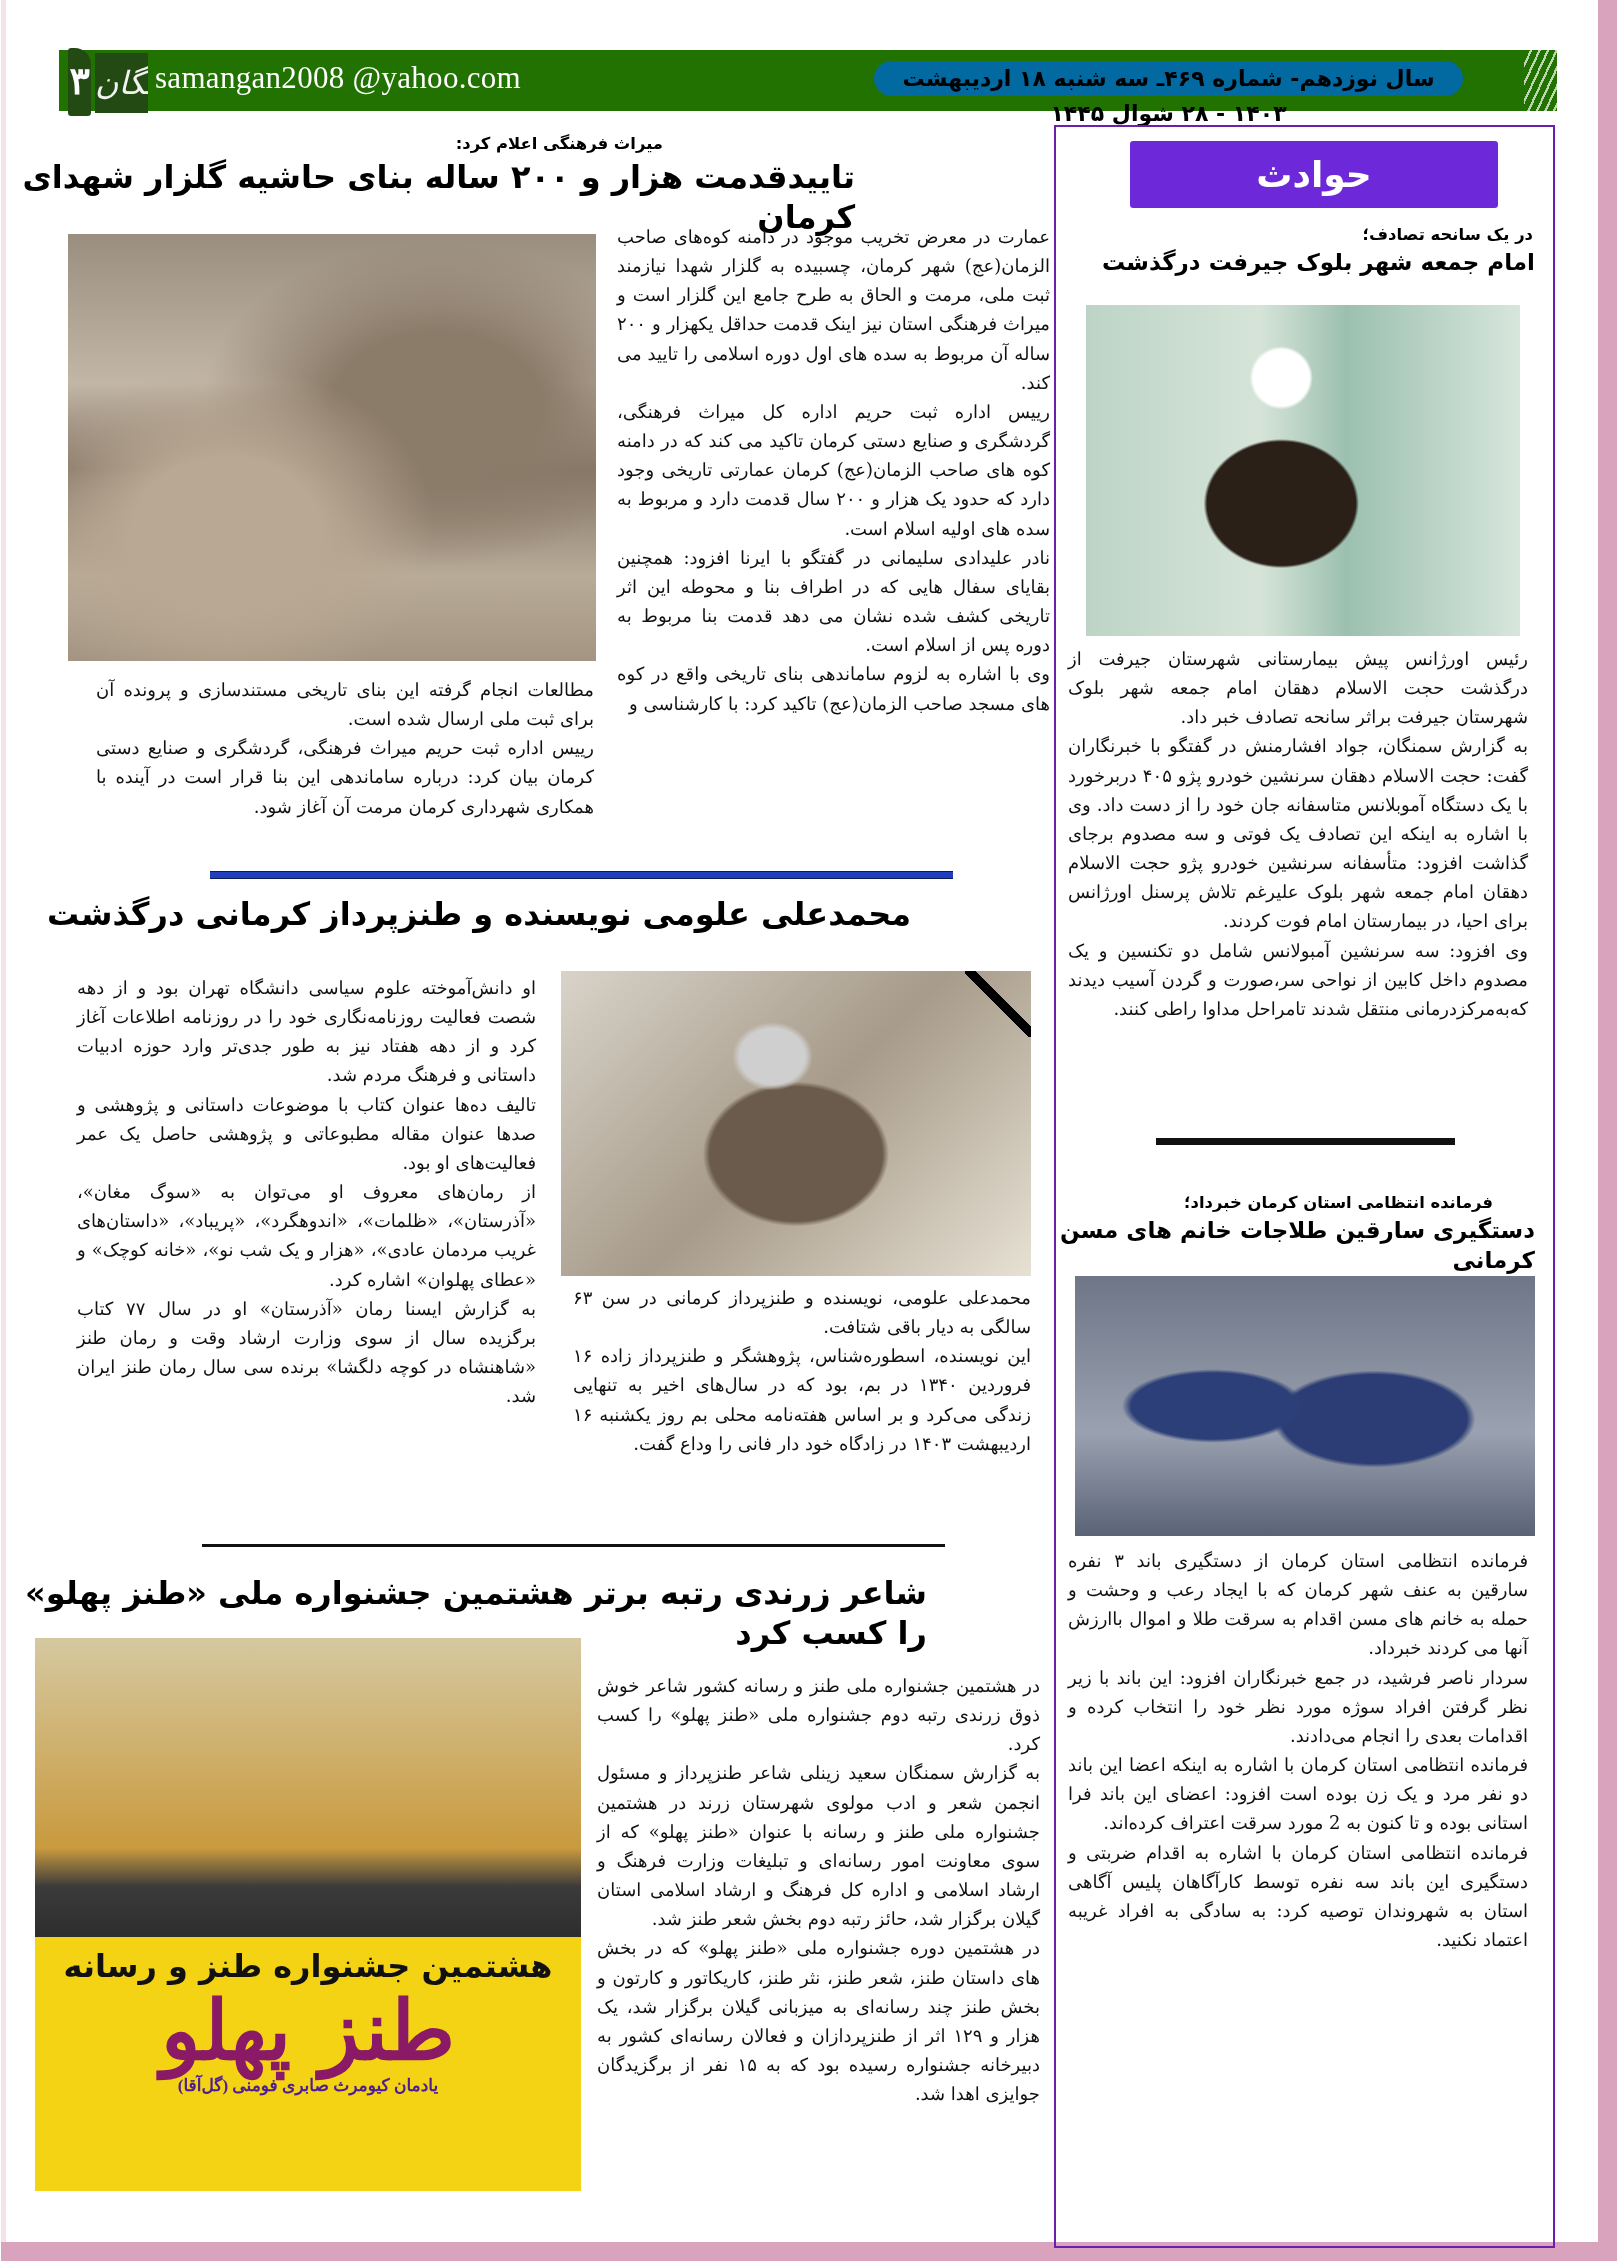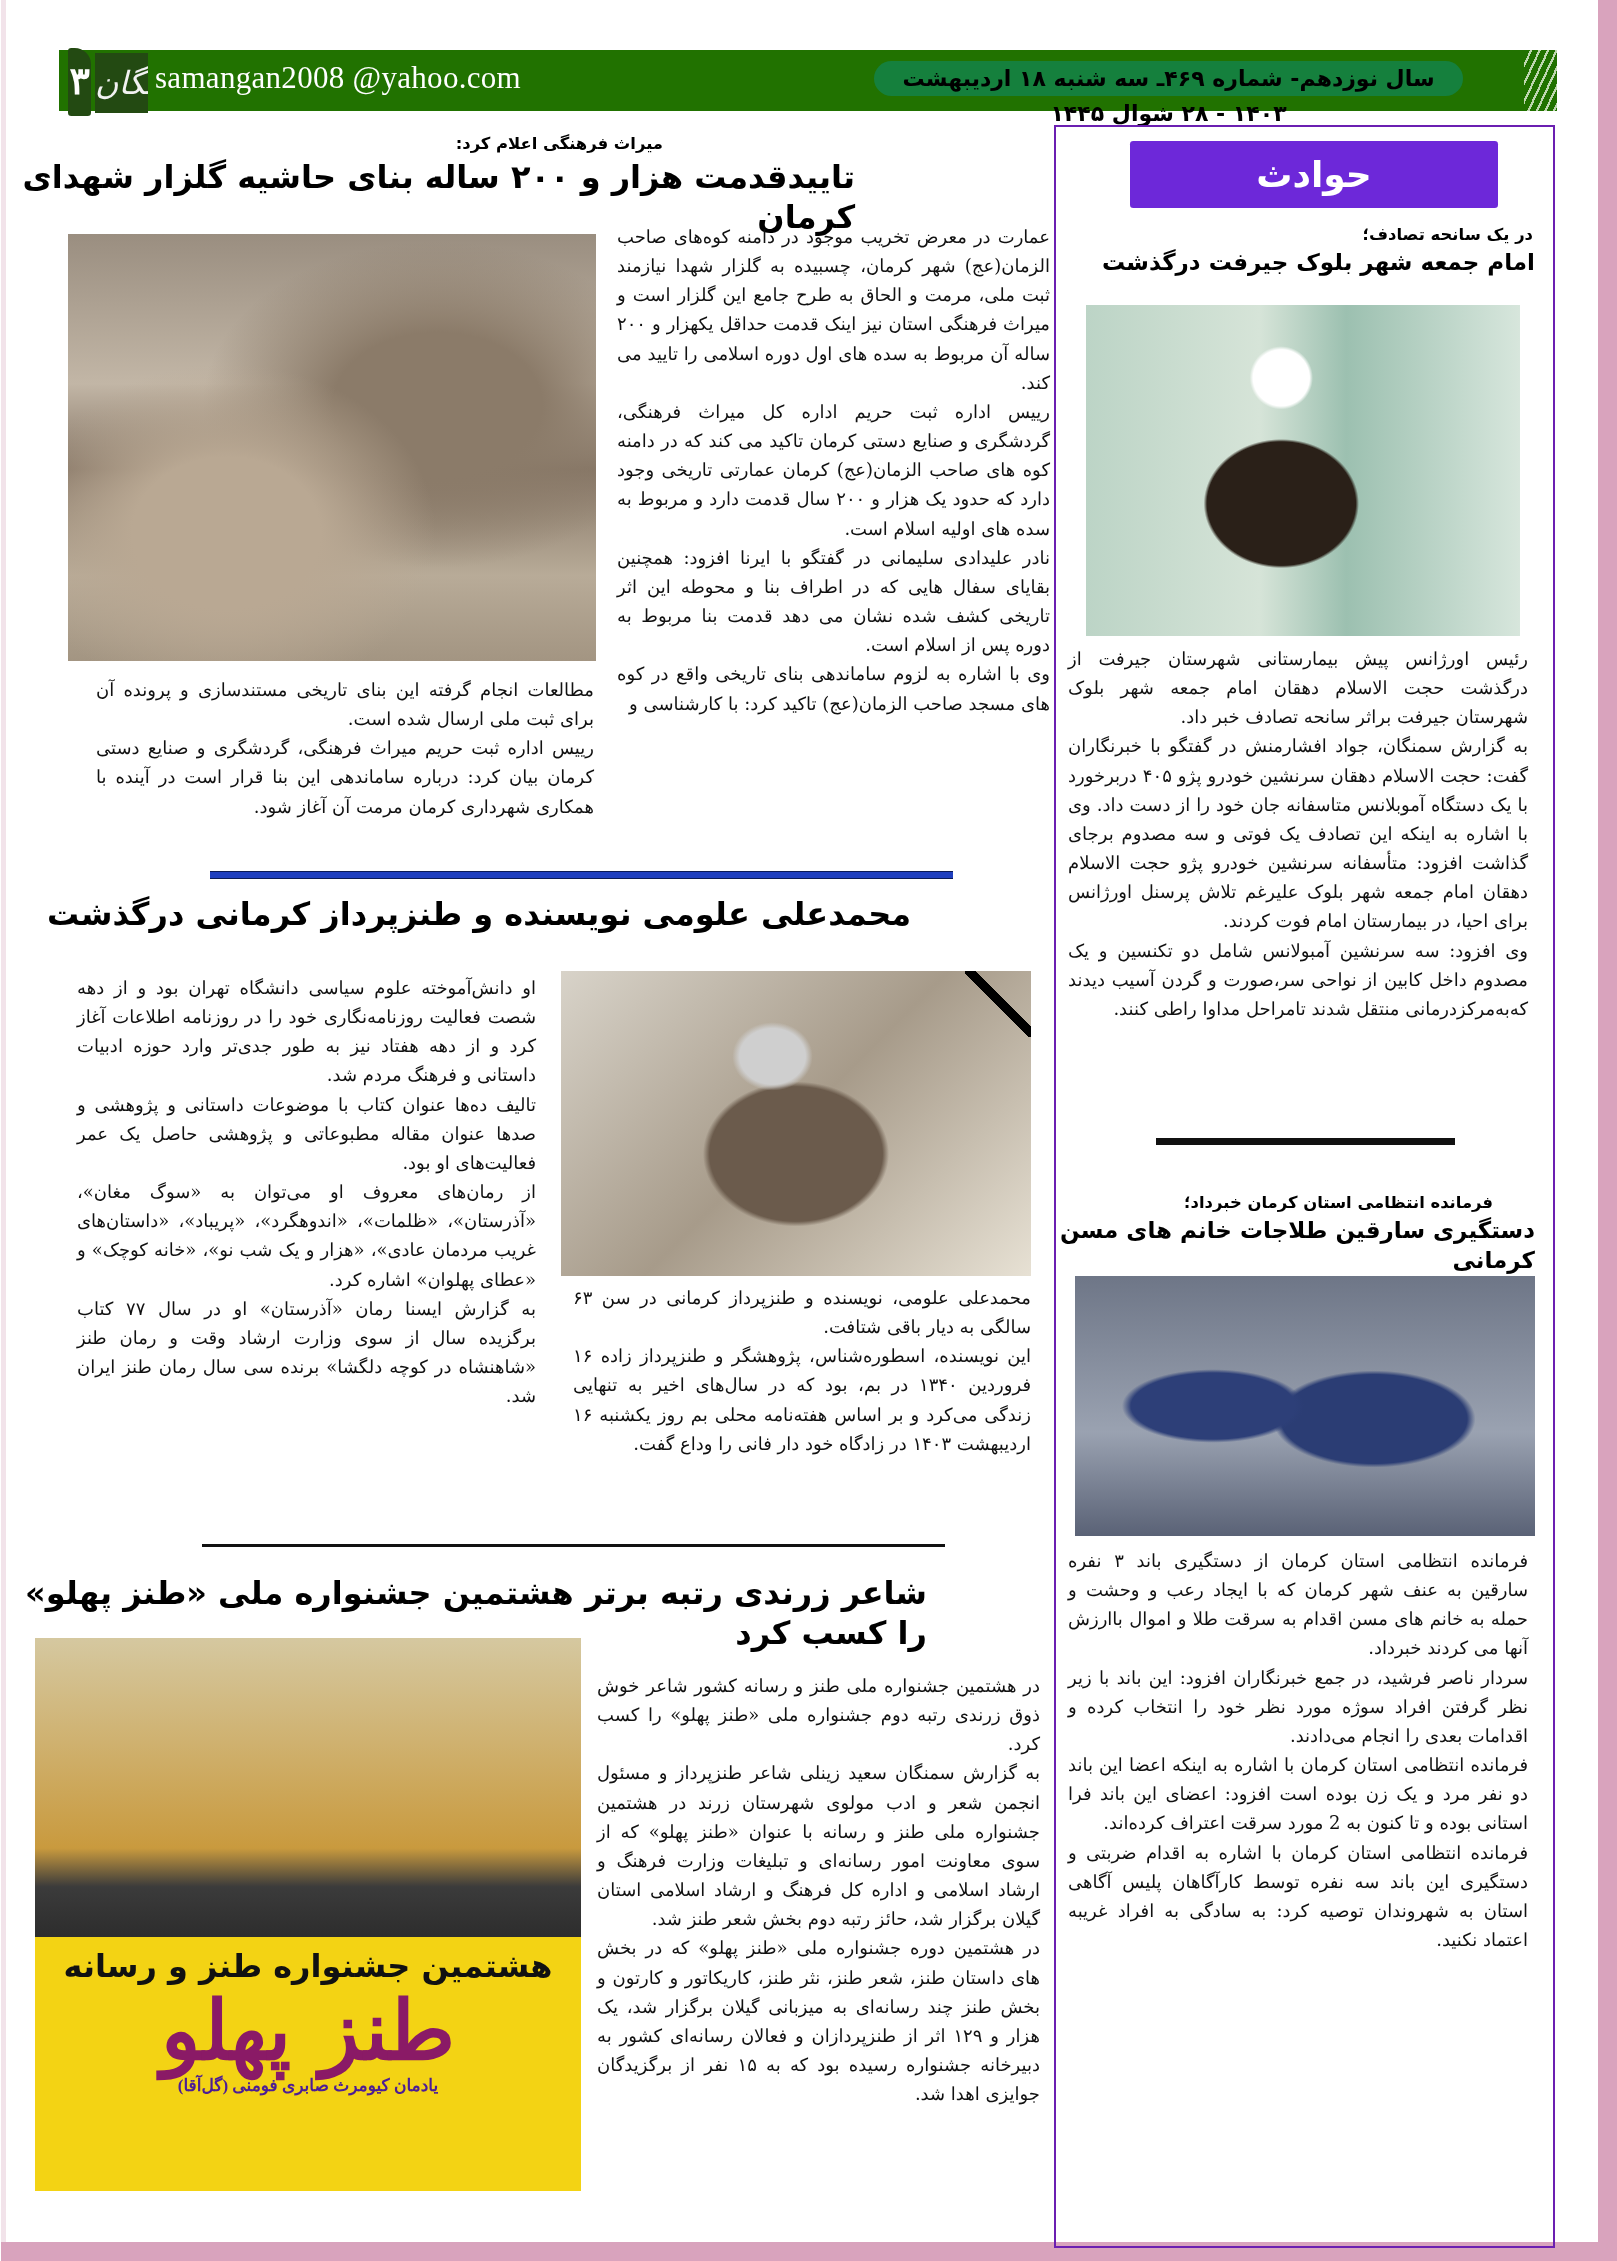--- a/index.html
+++ b/index.html
@@ -10,21 +10,21 @@
   .edge-right { position: absolute; right: 0; top: 0; width: 20px; height: 100%; background: #d9a3bd; }
   .edge-bottom { position: absolute; left: 0; bottom: 0; width: 100%; height: 18.6px; background: #d9a3bd; }
   .edge-left { position: absolute; left: 0; top: 0; width: 5.5px; height: 100%; background: #f2e3ea; }
 
   
   .masthead { position: absolute; left: 59px; top: 50px; width: 1498px; height: 61px; background: #217200; direction: ltr; }
   .page-num { position: absolute; left: 9.3px; top: -2.2px; width: 23px; height: 68px; background: #234a12; color: #fff; font-family: "DejaVu Serif", serif; font-weight: bold; font-size: 38px; line-height: 66px; text-align: center; border-radius: 3.3px 16.4px 3.3px 3.3px; width: 23px; }
   .page-num span { display:block; width:100%; }
   .logo { position: absolute; left: 36px; top: 2.7px; width: 53px; height: 60px; background: #234a12; color: #f2f2f2; font-family: "DejaVu Serif", serif; font-style: italic; font-size: 32px; line-height: 60px; text-align: center; transform: none; overflow: hidden; }
   .email { position: absolute; left: 96px; top: 10px; color: #ffffff; font-family: "Liberation Serif", serif; font-size: 31px; letter-spacing: 0.3px; }
-  .date-pill { position: absolute; right: 94px; top: 11px; width: 589px; height: 35px; background: #15803d; border-radius: 18.6px; text-align: center; font-family: "DejaVu Sans", sans-serif; font-weight: bold; font-size: 22px; line-height: 35px; direction: rtl; color: #000; }
+  .date-pill { position: absolute; right: 94px; top: 11px; width: 589px; height: 35px; background: #0369a1; border-radius: 18.6px; text-align: center; font-family: "DejaVu Sans", sans-serif; font-weight: bold; font-size: 22px; line-height: 35px; direction: rtl; color: #000; }
   .hatch { position: absolute; right: 0; top: 0; width: 33px; height: 61px; background: repeating-linear-gradient(115deg, #217200 0 5.5px, #bfd7b0 5.5px 7.7px); }
 
   
   .rcol { position: absolute; left: 1054px; top: 125px; width: 501px; height: 2123px; border: 2.7px solid #6b1fb1; border-top: 2.7px solid #6b1fb1; }
   .section-tab { position: absolute; left: 1130px; top: 141px; width: 368px; height: 67px; background: #6d28d9; border-radius: 3.3px; color: #fff; font-weight: bold; font-size: 36px; line-height: 67px; text-align: center; }
 
   .kicker { font-weight: bold; font-size: 16.4px; color: #000; }
   .headline-lg { font-weight: bold; font-size: 32px; color: #000; line-height: 1.25; }
   .headline-md { font-weight: bold; font-size: 23px; color: #000; line-height: 1.3; }
   .body-text { font-family: "DejaVu Serif", serif; font-size: 18px; line-height: 1.62; text-align: justify; color: #111; }

